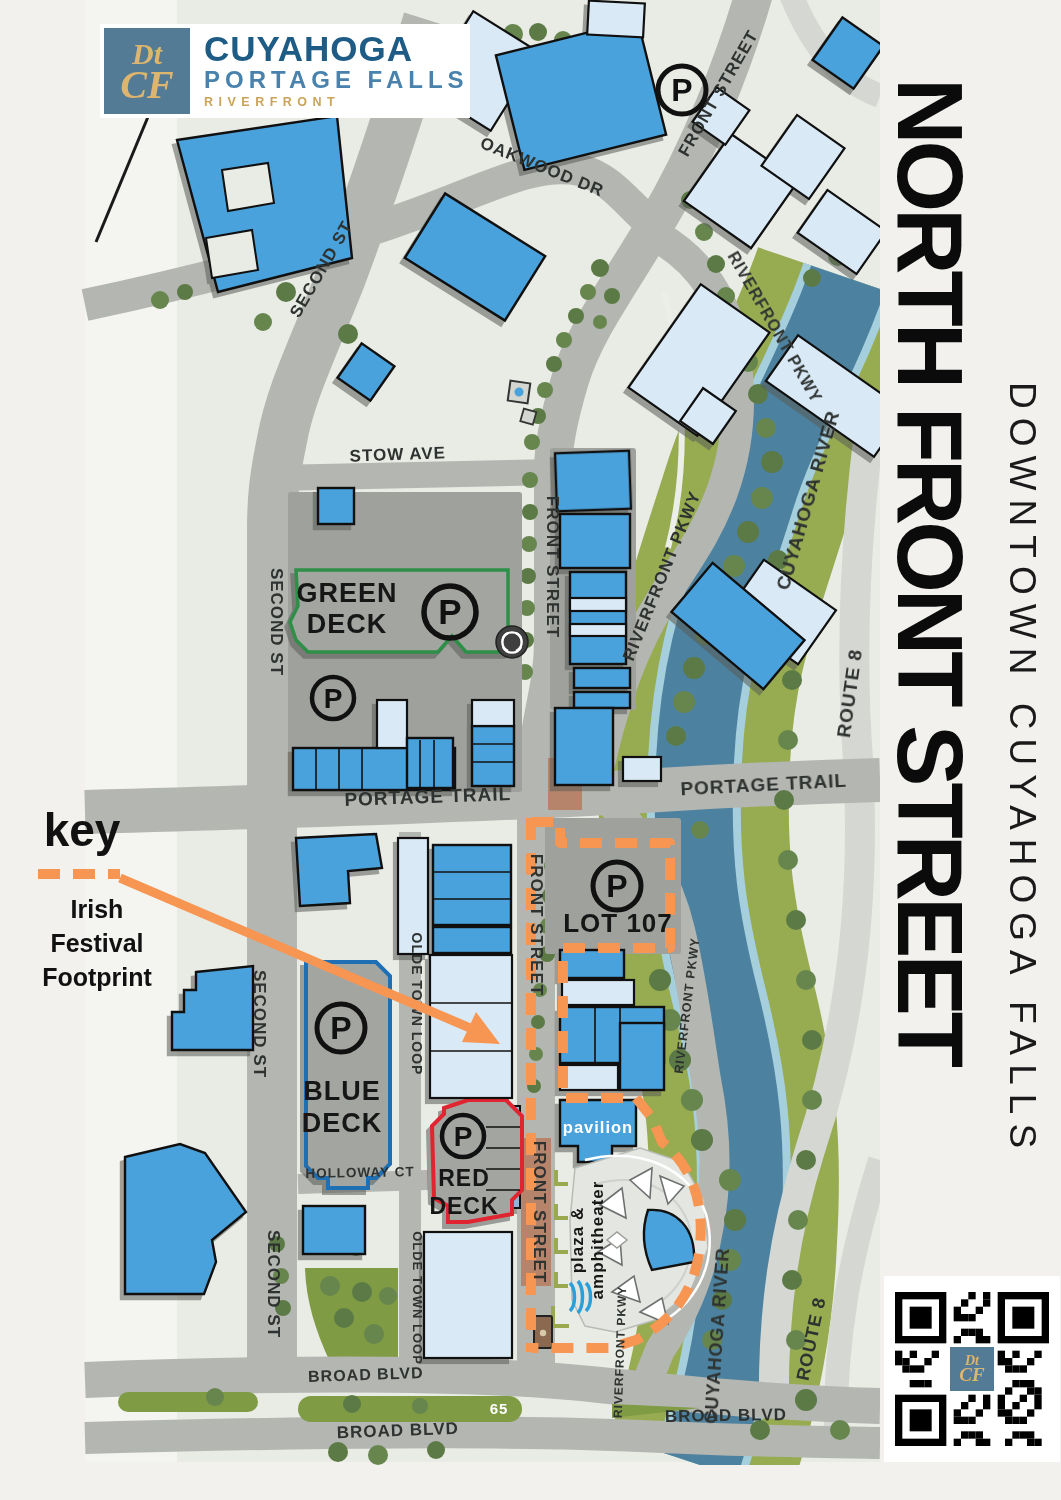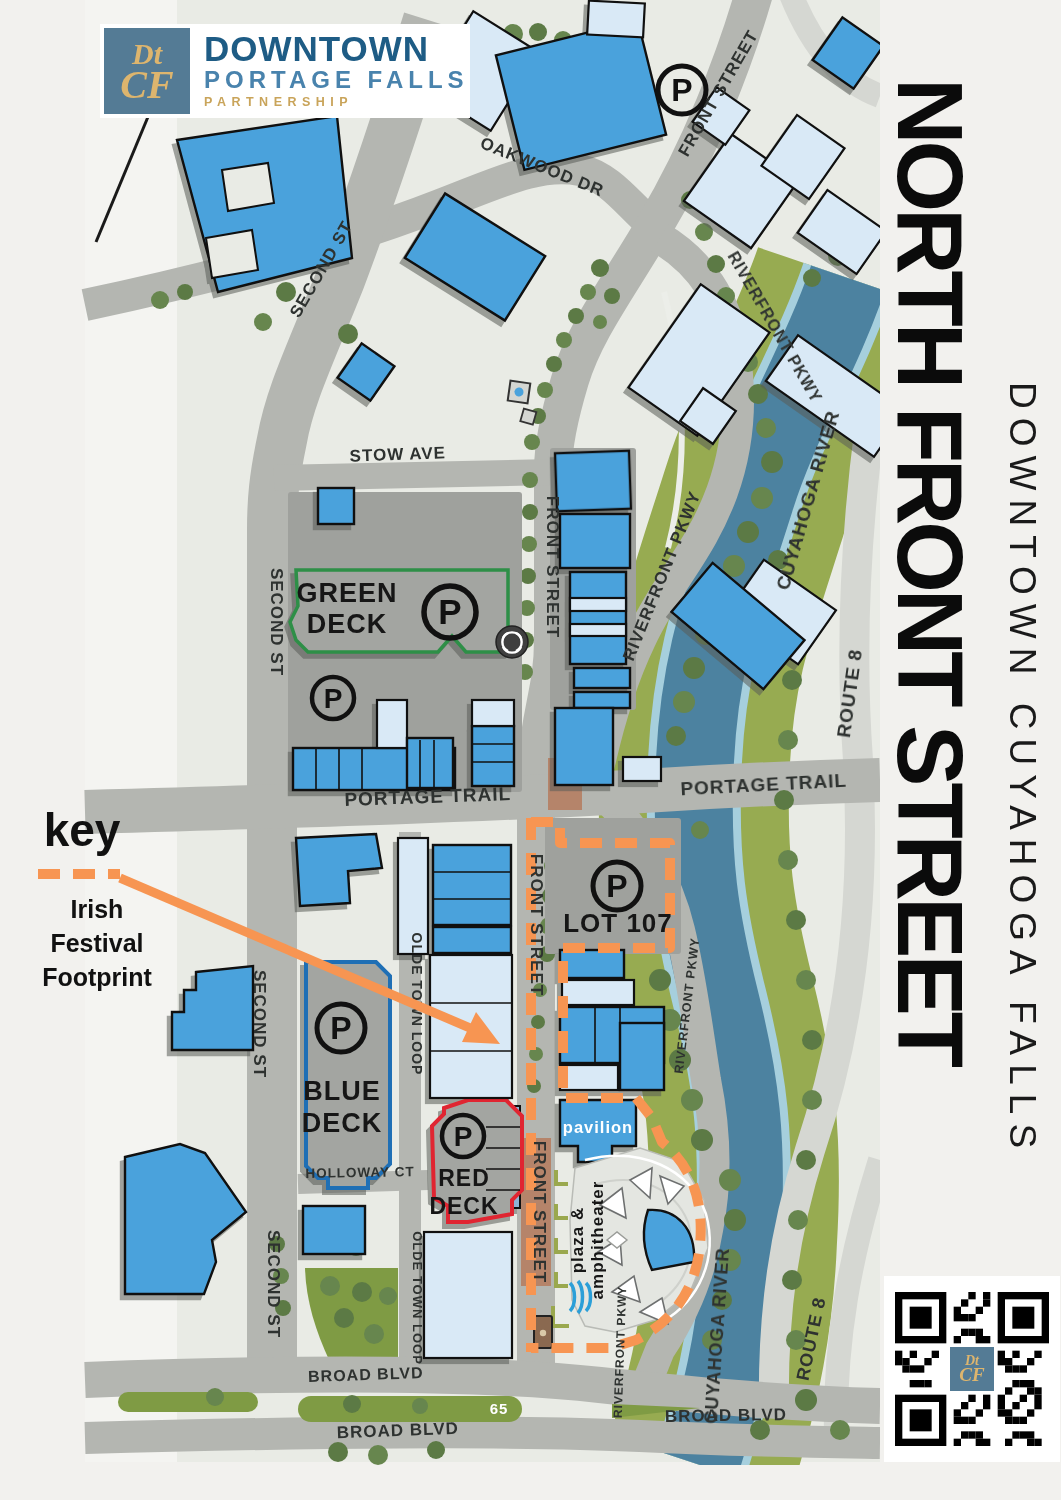--- a/index.html
+++ b/index.html
@@ -435,23 +435,23 @@
     </g>
   </g>
 </svg>
 
 <div class="logo-card">
   <div class="logo-square">
     <span class="m1">Dt</span>
     <span class="m2">CF</span>
   </div>
   <div class="logo-texts">
-    <span class="logo-title">DOWNTOWN</span>
+    <span class="logo-title">CUYAHOGA</span>
     <span class="logo-sub">PORTAGE FALLS</span>
-    <span class="logo-tag">PARTNERSHIP</span>
+    <span class="logo-tag">RIVERFRONT</span>
   </div>
 </div>
 
 <div class="side-title">NORTH FRONT STREET</div>
 <div class="side-sub">DOWNTOWN CUYAHOGA FALLS</div>
 
 <div class="qr-card">
   <svg id="qr" width="154" height="154" style="position:absolute;left:11px;top:16px" viewBox="0 0 21 21" xmlns="http://www.w3.org/2000/svg">
       <rect x="10" y="0" width="1" height="1" fill="#000"></rect>
       <rect x="12" y="0" width="1" height="1" fill="#000"></rect>

